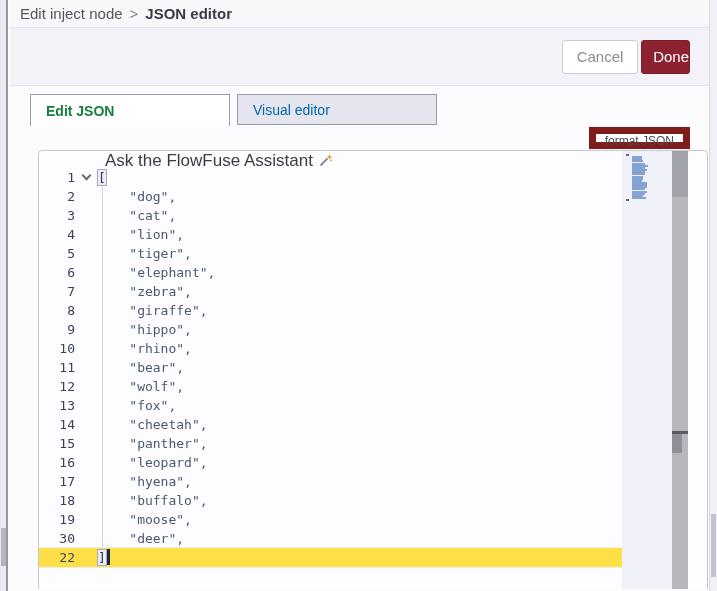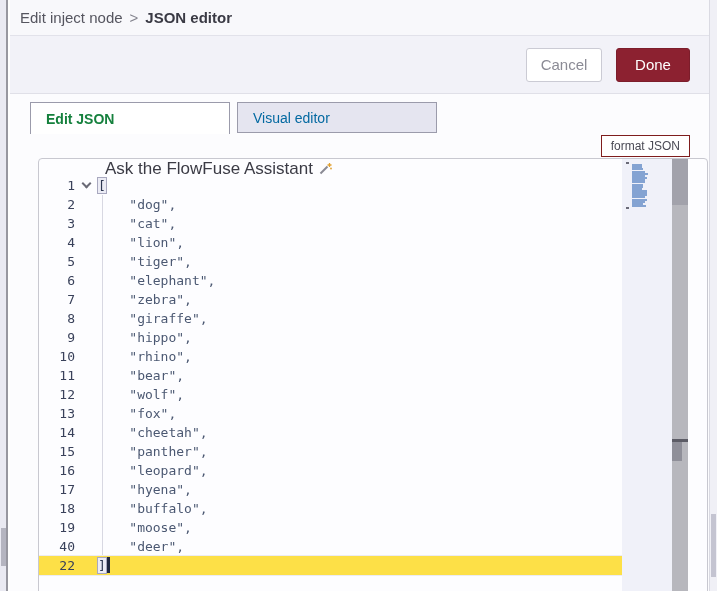--- a/index.html
+++ b/index.html
@@ -8,42 +8,42 @@
   .page { position: relative; width: 717px; height: 591px; overflow: hidden; }
 
   
   .left-strip { position: absolute; left: 0; top: 0; width: 8px; height: 591px;
     background: #eaeaf2; border-right: 2px solid #97979f; }
   .left-strip-thumb { position: absolute; left: 1px; top: 528px; width: 5px; height: 38px;
     background: #b5b5c0; }
 
   .dialog { position: absolute; left: 10px; top: 0; right: 0; height: 591px; background: #fcfcfe; }
 
-  .breadcrumb-bar { height: 36px; background: #f8f8fb; border-bottom: 1px solid #e2e2ea;
+  .breadcrumb-bar { height: 28px; background: #f8f8fb; border-bottom: 1px solid #e2e2ea;
     display: flex; align-items: center; padding-left: 10px; font-size: 15px; color: #55555f; }
   .breadcrumb-bar .sep { margin: 0 7px; color: #83838d; }
   .breadcrumb-bar .current { font-weight: bold; color: #3a3a44; }
 
   .action-bar { height: 58px; background: #f2f2f8; border-bottom: 1px solid #e0e0e8;
-    display: flex; align-items: center; justify-content: flex-end; gap: 14px; padding-right: 27px; }
+    display: flex; align-items: center; justify-content: flex-end; gap: 3px; padding-right: 27px; }
   .btn { font-family: "Liberation Sans", sans-serif; font-size: 15px; border-radius: 3px;
     cursor: pointer; height: 34px; }
   .btn-cancel { width: 76px; background: #ffffff; border: 1px solid #cbcbd4; color: #8b8b95; }
-  .btn-done { width: 74px; border: 1px solid #7c1d2b; color: #ffffff; }
+  .btn-done { width: 49px; border: 1px solid #7c1d2b; color: #ffffff; text-align: right; }
 
   .content { position: relative; height: 503px; background: #fcfcfe; overflow: hidden; }
 
   .tabs { position: absolute; left: 20px; top: 8px; display: flex; gap: 7px; }
   .tab { width: 200px; height: 31px; display: flex; align-items: center; padding-left: 15px;
     font-size: 14px; border: 1px solid #9b9bab; cursor: pointer; }
   .tab.active { background: #ffffff; border-bottom: none; height: 32px; font-weight: bold; color: #15803d; }
   .tab.inactive { background: #e5e5f0; color: #0369a1; }
 
   .format-btn { position: absolute; top: 41px; right: 27px; height: 22px; padding: 0 9px;
-    background: #ffffff; border: 1px solid #7f1d1d; color: #4a4a55; font-size: 12px;
+    background: #ffffff; border: 7px solid #7f1d1d; color: #4a4a55; font-size: 12px;
     font-family: "Liberation Sans", sans-serif; cursor: pointer; margin-left: 29px; }
 
   .editor { position: absolute; left: 28px; top: 64px; width: 670px; height: 446px;
     border: 1px solid #c8c8d0; border-radius: 4px; background: #fdfdff; overflow: hidden; }
 
   .assistant { position: absolute; left: 66px; top: 1px; height: 17px; display: flex;
     align-items: center; gap: 5px; font-size: 17px; color: #3b3b45; cursor: pointer; }
 
   .code { position: absolute; left: 0; top: 17px; width: 583px; }
   .row { display: flex; height: 19px; line-height: 19px;
@@ -212,21 +212,21 @@
               <span class="ln">18</span>
               <span class="chevcol"></span>
               <span class="codetxt">    "buffalo",</span>
             </div>
             <div class="row">
               <span class="ln">19</span>
               <span class="chevcol"></span>
               <span class="codetxt">    "moose",</span>
             </div>
             <div class="row">
-              <span class="ln">40</span>
+              <span class="ln">30</span>
               <span class="chevcol"></span>
               <span class="codetxt">    "deer",</span>
             </div>
             <div class="row cur-line">
               <span class="ln">22</span>
               <span class="chevcol"></span>
               <span class="codetxt"><span class="bracket bmatch">]</span><span class="caret"></span></span>
             </div>
           </div>
 

